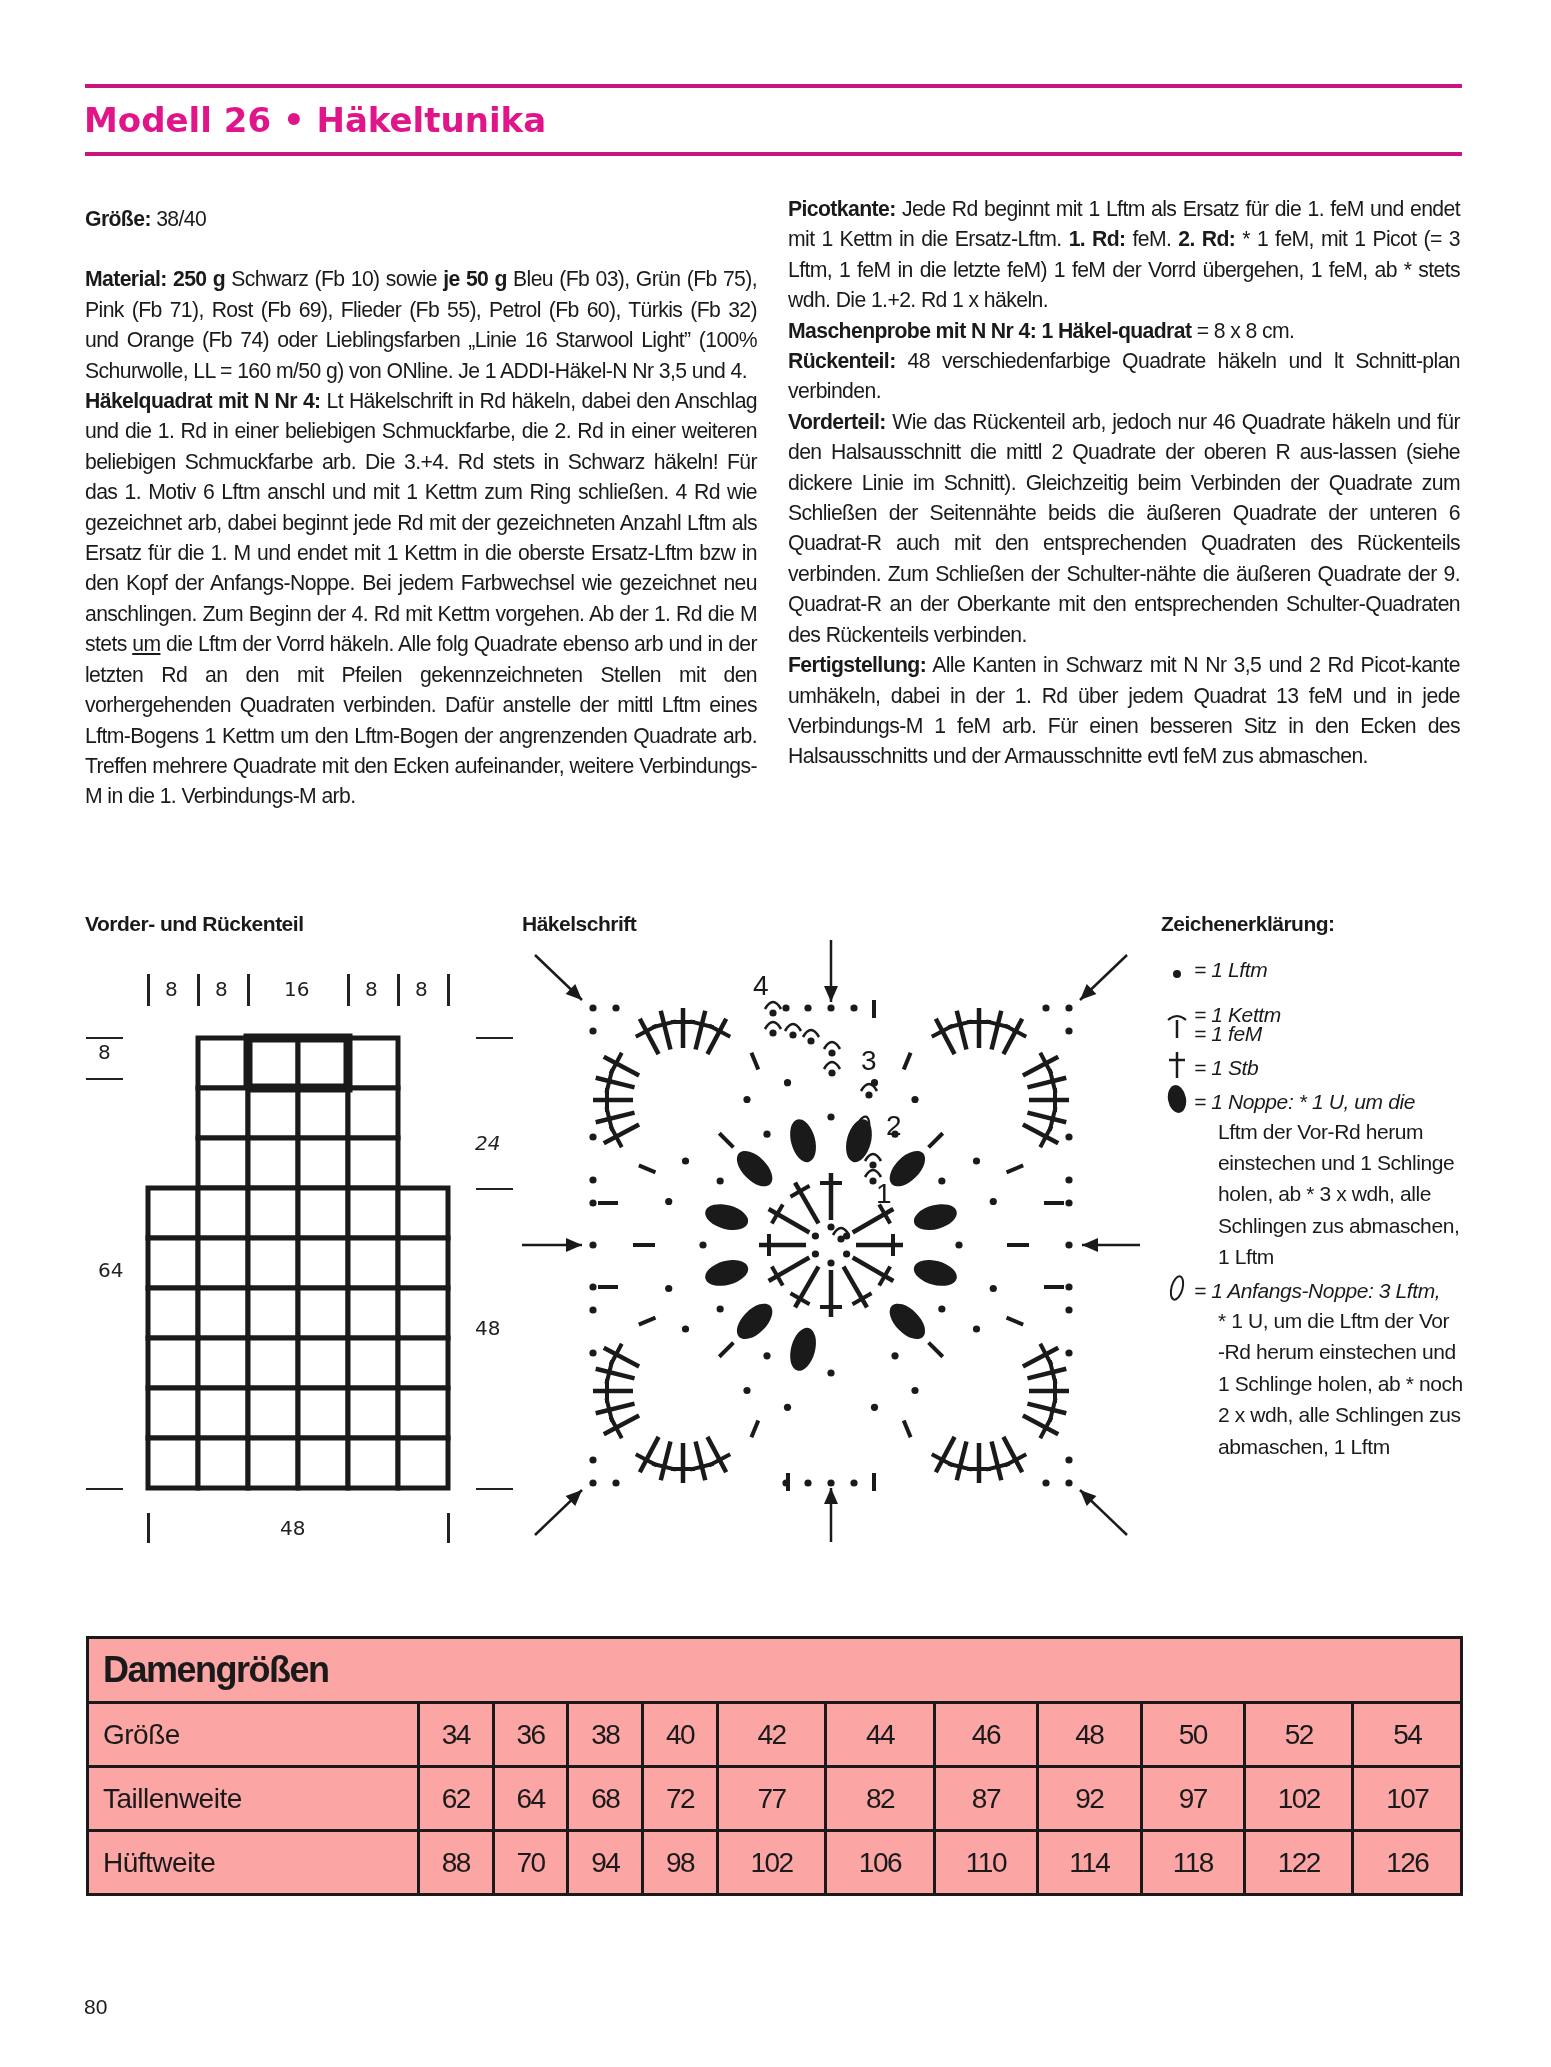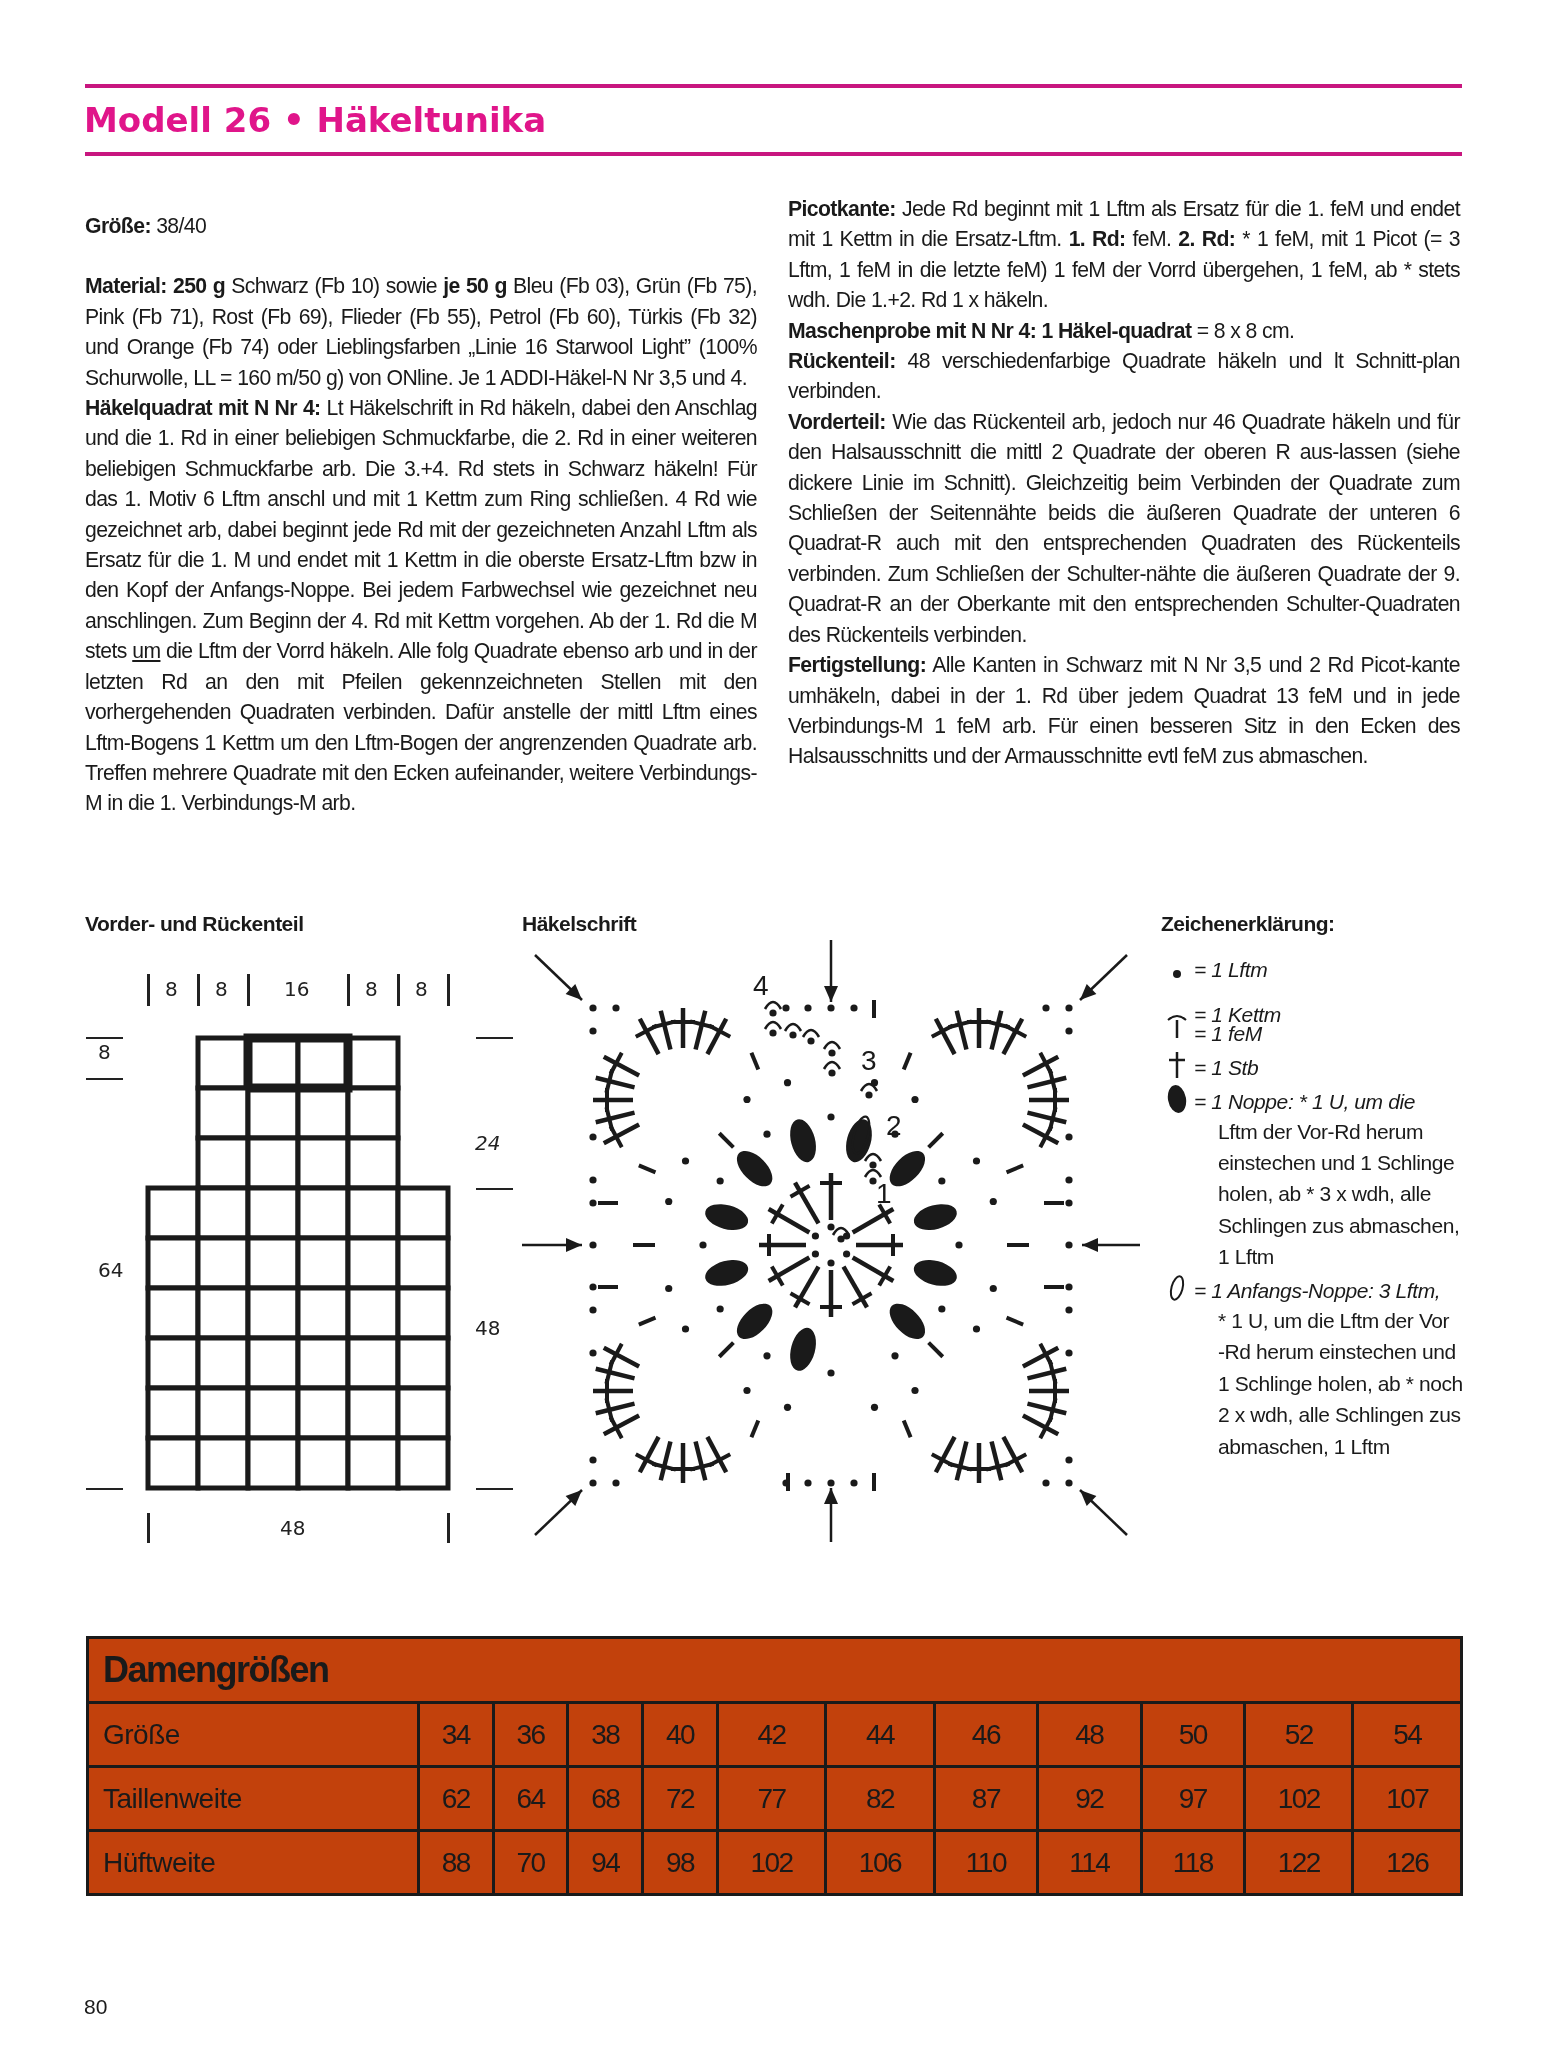--- a/index.html
+++ b/index.html
@@ -16,34 +16,34 @@
   
   .dim { position:absolute; font-family:"DejaVu Sans", sans-serif; font-size:20px; color:#222; }
   .vtick { position:absolute; width:3px; background:#222; }
   .htick { position:absolute; height:2px; background:#222; }
   
   .legend-row { position:absolute; left:1160px; font-size:21px; line-height:31px; letter-spacing:-0.4px; white-space:nowrap;font-style:italic; }
   .legend-row .sym { display:inline-block; width:34px; text-align:center; vertical-align:middle; }
   .legend-row .txt { display:inline-block; }
   .legend-cont { position:absolute; left:1194px; font-size:21px; line-height:31.5px; letter-spacing:-0.4px; white-space:nowrap;margin-left:24px; }
   
-  #size-table { position:absolute; left:86px; top:1636px; width:1377px; border-collapse:collapse; background:#c2410c; }
+  #size-table { position:absolute; left:86px; top:1636px; width:1377px; border-collapse:collapse; background:#fca5a5; }
   #size-table td { border:3px solid #1a1a1a; height:61px; padding:0; font-size:28px; text-align:center; color:#1a1a1a; letter-spacing:-1.5px; }
   #size-table td.label { text-align:left; padding-left:14px; width:314px; letter-spacing:-0.5px; }
   #size-table td.head { text-align:left; padding-left:14px; font-weight:bold; font-size:36px; height:62px; letter-spacing:-1.5px; }
   #page-number { position:absolute; left:84px; top:1995px; font-size:21px; }
 </style>
 </head>
 <body>
 
 <div class="pink-rule" style="top:84px;"></div>
 <div id="title">Modell 26 • Häkeltunika</div>
 <div class="pink-rule" style="top:152px;"></div>
 
-<div class="col" style="left:85px; top:211px; width:672px;">
+<div class="col" style="left:85px; top:204px; width:672px;">
   <p><b>Größe:</b><span> 38/40</span></p>
   <div class="gap"></div>
   <p><b>Material:</b><b> 250 g</b><span> Schwarz (Fb 10) sowie </span><b>je 50 g</b><span> Bleu (Fb 03), Grün (Fb 75), Pink (Fb 71), Rost (Fb 69), Flieder (Fb 55), Petrol (Fb 60), Türkis (Fb 32) und Orange (Fb 74) oder Lieblingsfarben „Linie 16 Starwool Light” (100% Schurwolle, LL = 160 m/50 g) von ONline. Je 1 ADDI-Häkel-N Nr 3,5 und 4.</span></p>
   <p><b>Häkelquadrat mit N Nr 4:</b><span> Lt Häkelschrift in Rd häkeln, dabei den Anschlag und die 1. Rd in einer beliebigen Schmuckfarbe, die 2. Rd in einer weiteren beliebigen Schmuckfarbe arb. Die 3.+4. Rd stets in Schwarz häkeln! Für das 1. Motiv 6 Lftm anschl und mit 1 Kettm zum Ring schließen. 4 Rd wie gezeichnet arb, dabei beginnt jede Rd mit der gezeichneten Anzahl Lftm als Ersatz für die 1. M und endet mit 1 Kettm in die oberste Ersatz-Lftm bzw in den Kopf der Anfangs-Noppe. Bei jedem Farbwechsel wie gezeichnet neu anschlingen. Zum Beginn der 4. Rd mit Kettm vorgehen. Ab der 1. Rd die M stets </span><span class="u">um</span><span> die Lftm der Vorrd häkeln. Alle folg Quadrate ebenso arb und in der letzten Rd an den mit Pfeilen gekennzeichneten Stellen mit den vorhergehenden Quadraten verbinden. Dafür anstelle der mittl Lftm eines Lftm-Bogens 1 Kettm um den Lftm-Bogen der angrenzenden Quadrate arb. Treffen mehrere Quadrate mit den Ecken aufeinander, weitere Verbindungs-M in die 1. Verbindungs-M arb.</span></p>
 </div>
 
 <div class="col" style="left:788px; top:194px; width:672px;">
   <p><b>Picotkante:</b><span> Jede Rd beginnt mit 1 Lftm als Ersatz für die 1. feM und endet mit 1 Kettm in die Ersatz-Lftm. </span><b>1. Rd:</b><span> feM. </span><b>2. Rd:</b><span> * 1 feM, mit 1 Picot (= 3 Lftm, 1 feM in die letzte feM) 1 feM der Vorrd übergehen, 1 feM, ab * stets wdh. Die 1.+2. Rd 1 x häkeln.</span></p>
   <p><b>Maschenprobe mit N Nr 4: 1 Häkel-quadrat</b><span> = 8 x 8 cm.</span></p>
   <p><b>Rückenteil:</b><span> 48 verschiedenfarbige Quadrate häkeln und lt Schnitt-plan verbinden.</span></p>

